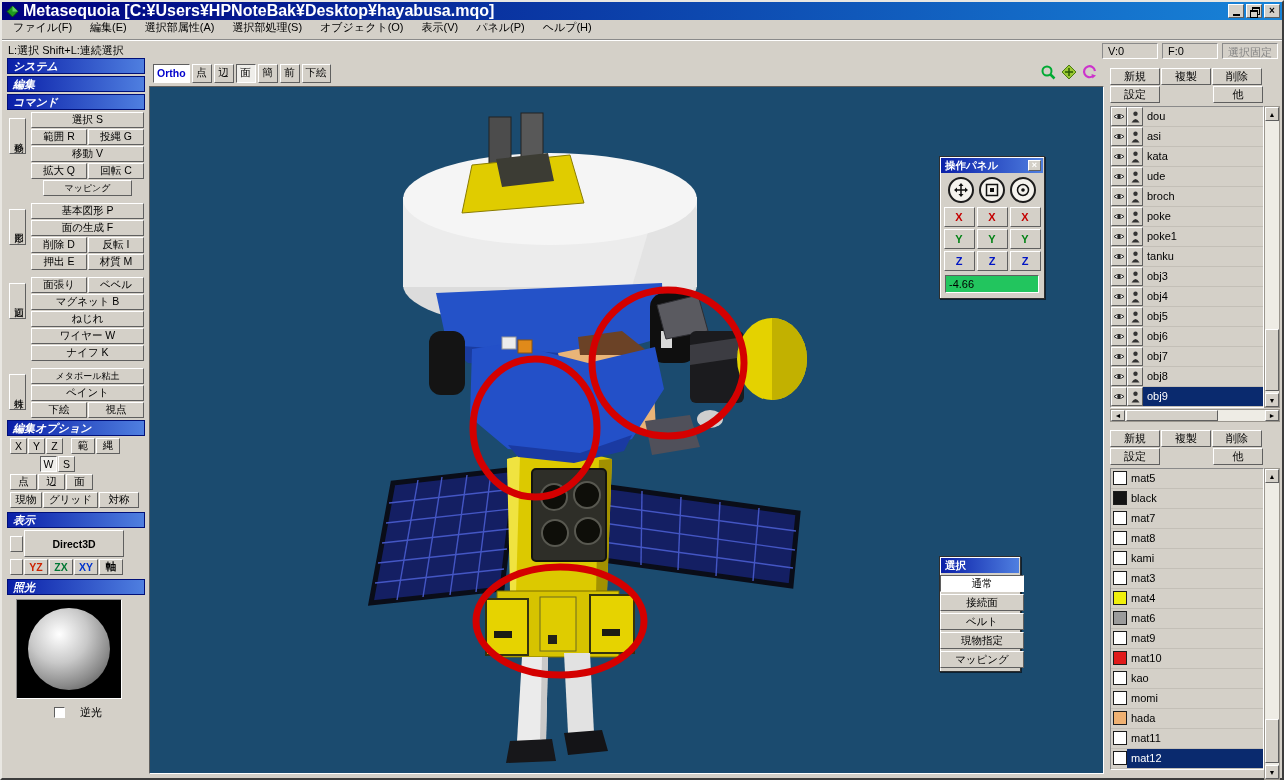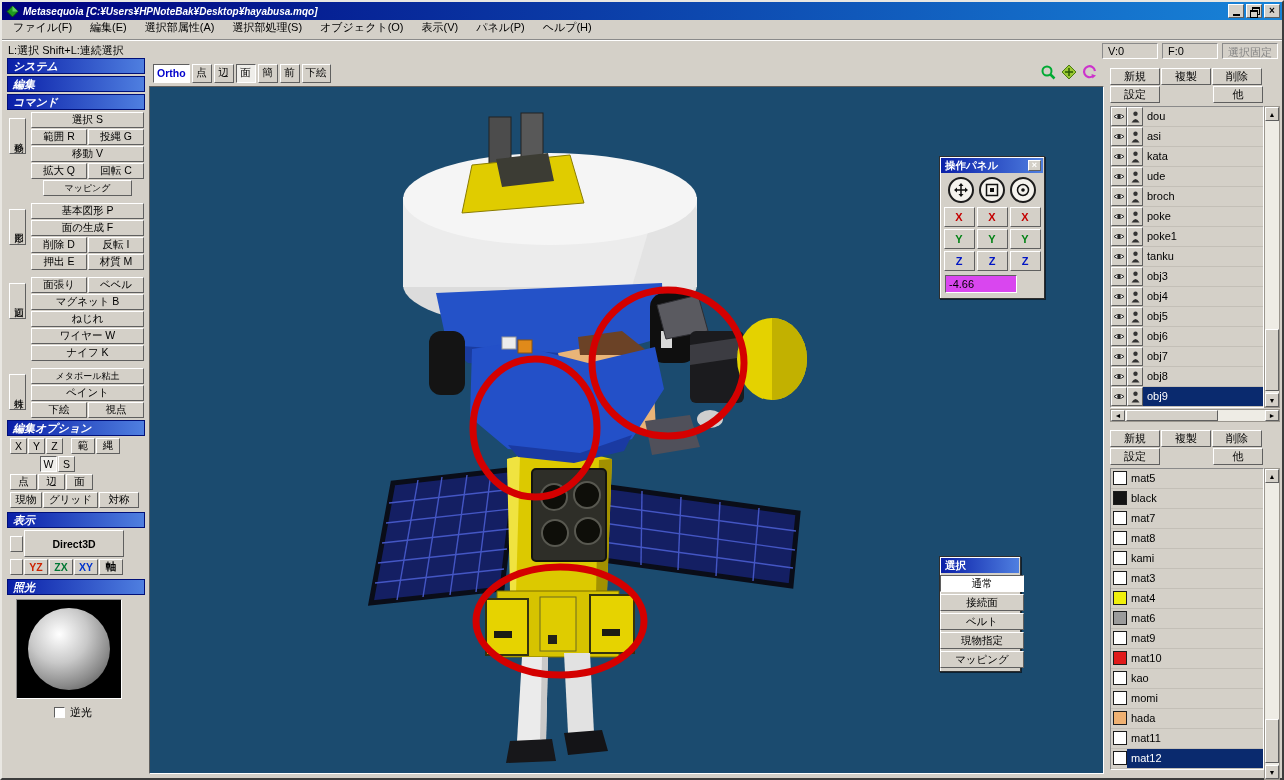--- a/index.html
+++ b/index.html
@@ -7,22 +7,22 @@
   body { font-family:"Liberation Sans","DejaVu Sans",sans-serif; font-size:11px; color:#000; background:#d4d0c8; }
 
   #window { position:relative; width:1284px; height:780px; background:#d4d0c8;
             border:2px solid; border-color:#e9e7e2 #3c3c3c #3c3c3c #e9e7e2; }
 
   
   .titlebar { position:absolute; top:0; left:0; width:1280px; height:18px;
               background:linear-gradient(to right,#00007e,#1884d8);
               display:flex; align-items:center; padding:0 2px; }
   .app-icon { width:13px; height:13px; margin-left:2px; flex:0 0 auto; }
-  .title-text { color:#fff; font-weight:bold; font-size:10px; margin-left:4px; flex:1;
-                white-space:nowrap; overflow:hidden;font-style:italic; }
+  .title-text { color:#fff; font-weight:bold; font-size:16px; margin-left:4px; flex:1;
+                white-space:nowrap; overflow:hidden; }
   .tb-btn { width:16px; height:14px; margin-left:2px; background:#d4d0c8; border:1px solid;
             border-color:#fff #5f5f5f #5f5f5f #fff; display:flex; align-items:flex-start;
             justify-content:center; font-size:10px; font-weight:bold; line-height:12px; }
   .glyph-min { width:7px; height:2px; background:#000; margin-top:9px; }
   .glyph-restore { position:relative; width:9px; height:9px; display:inline-block; margin-top:2px; }
   .glyph-restore:before { content:""; position:absolute; left:2px; top:0; width:6px; height:5px;
                           border:1px solid #000; border-top-width:2px; }
   .glyph-restore:after  { content:""; position:absolute; left:0; top:3px; width:6px; height:5px;
                           background:#d4d0c8; border:1px solid #000; border-top-width:2px; }
 
@@ -65,21 +65,21 @@
   .w13 { width:13px; height:16px; }
   .gap6 { width:6px; } .indent30 { margin-left:30px; }
   .d3d { flex:1; height:27px; max-width:100px;font-weight:bold; }
   .ax-yz { color:#cc2200; font-weight:bold; } .ax-zx { color:#007733; font-weight:bold; }
   .ax-xy { color:#0033cc; font-weight:bold; } .ax-axis { font-weight:bold; }
   .light-box { width:106px; height:100px; background:#000; border:1px solid;
                border-color:#8a8a8a #fff #fff #8a8a8a; margin:4px 0 6px 6px;
                display:flex; align-items:center; justify-content:center; }
   .light-sphere { width:82px; height:82px; border-radius:50%;
                   background:radial-gradient(circle at 38% 32%, #ffffff, #c9c9c9 38%, #8b8b8b 68%, #3e3e3e 100%); }
-  .chk-row { display:flex; align-items:center; gap:5px; margin-left:44px; }
+  .chk-row { display:flex; align-items:center; gap:15px; margin-left:44px; }
   .checkbox { width:11px; height:11px; background:#fff; border:1px solid;
               border-color:#5f5f5f #fff #fff #5f5f5f; }
 
   
   .vp-col { position:absolute; top:58px; left:147px; width:957px; height:722px; }
   .vp-toolbar { height:26px; display:flex; align-items:center; padding:0 8px 0 4px; gap:2px; }
   .vp-btn { height:19px; min-width:20px; padding:0 3px; }
   .ortho-btn { color:#0000cc; font-weight:bold; background:#fff;
                border-color:#5f5f5f #fff #fff #5f5f5f; min-width:36px; }
   .vp-icons { margin-left:auto; display:flex; gap:5px; align-items:center; }
@@ -96,21 +96,21 @@
                  border-color:#fff #5f5f5f #5f5f5f #fff; font-size:9px; line-height:9px;
                  display:flex; align-items:center; justify-content:center; }
   .op-panel { left:789px; top:69px; width:106px; }
   .op-circles { display:flex; gap:5px; justify-content:center; padding:3px 0 2px; }
   .op-circle { width:26px; height:26px; border-radius:50%; background:#f5f3ee; border:2px solid #1c1c1c;
                display:flex; align-items:center; justify-content:center; }
   .op-grid { display:grid; grid-template-columns:repeat(3,31px); gap:2px; justify-content:center;
              padding:2px 0; }
   .axis-btn { height:20px; font-weight:bold; font-size:11px; }
   .ax-x { color:#c40000; } .ax-y { color:#008214; } .ax-z { color:#0014c4; }
-  .op-value { margin:2px 5px 5px; width:72px; height:18px; background:#d946ef; border:1px solid;
+  .op-value { margin:2px 5px 5px; width:94px; height:18px; background:#22c55e; border:1px solid;
               border-color:#5f5f5f #fff #fff #5f5f5f; padding:2px 3px; font-size:11px; }
   .sel-panel { left:789px; top:469px; width:82px; padding-bottom:3px; }
   .sel-btn { display:flex; width:84px; height:17px; margin:2px auto 0; font-size:10.5px; }
   .sel-btn.active { background:#fff; border-color:#5f5f5f #fff #fff #5f5f5f; }
 
   
   .right-panel { position:absolute; top:58px; left:1104px; width:178px; height:722px; }
   .rp-section { position:relative; }
   .rp-objects { height:364px; } .rp-materials { height:358px; }
   .rp-row { position:absolute; left:4px; display:flex; gap:1px; }

